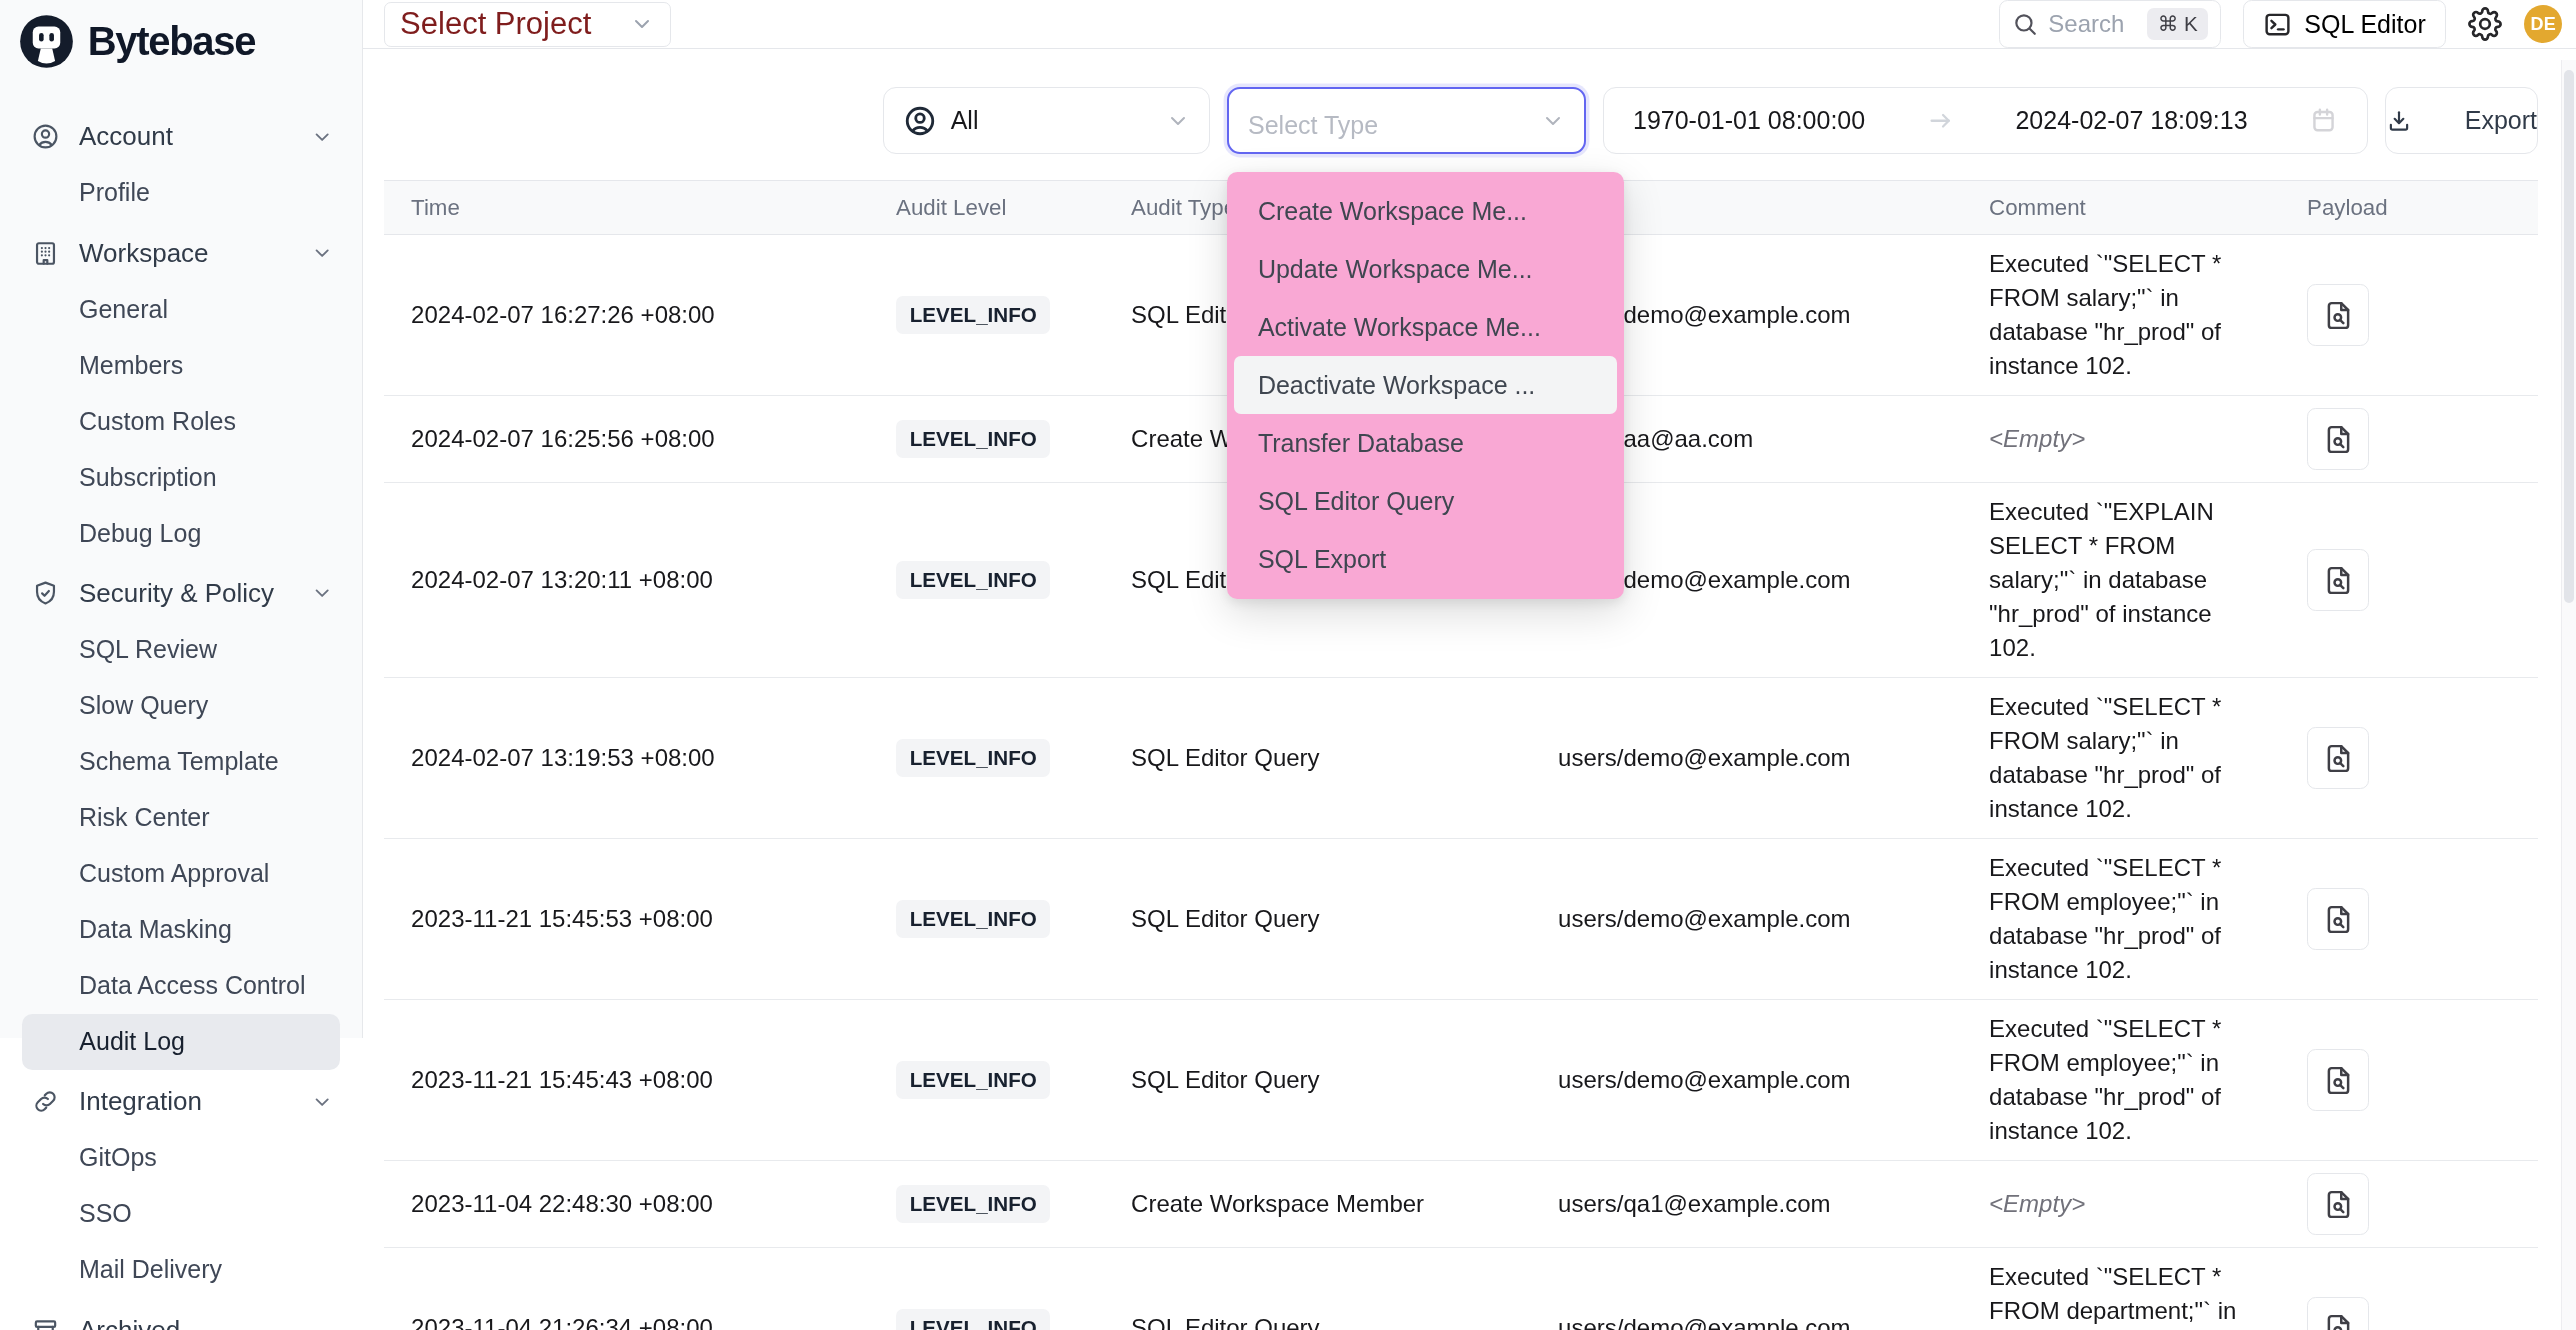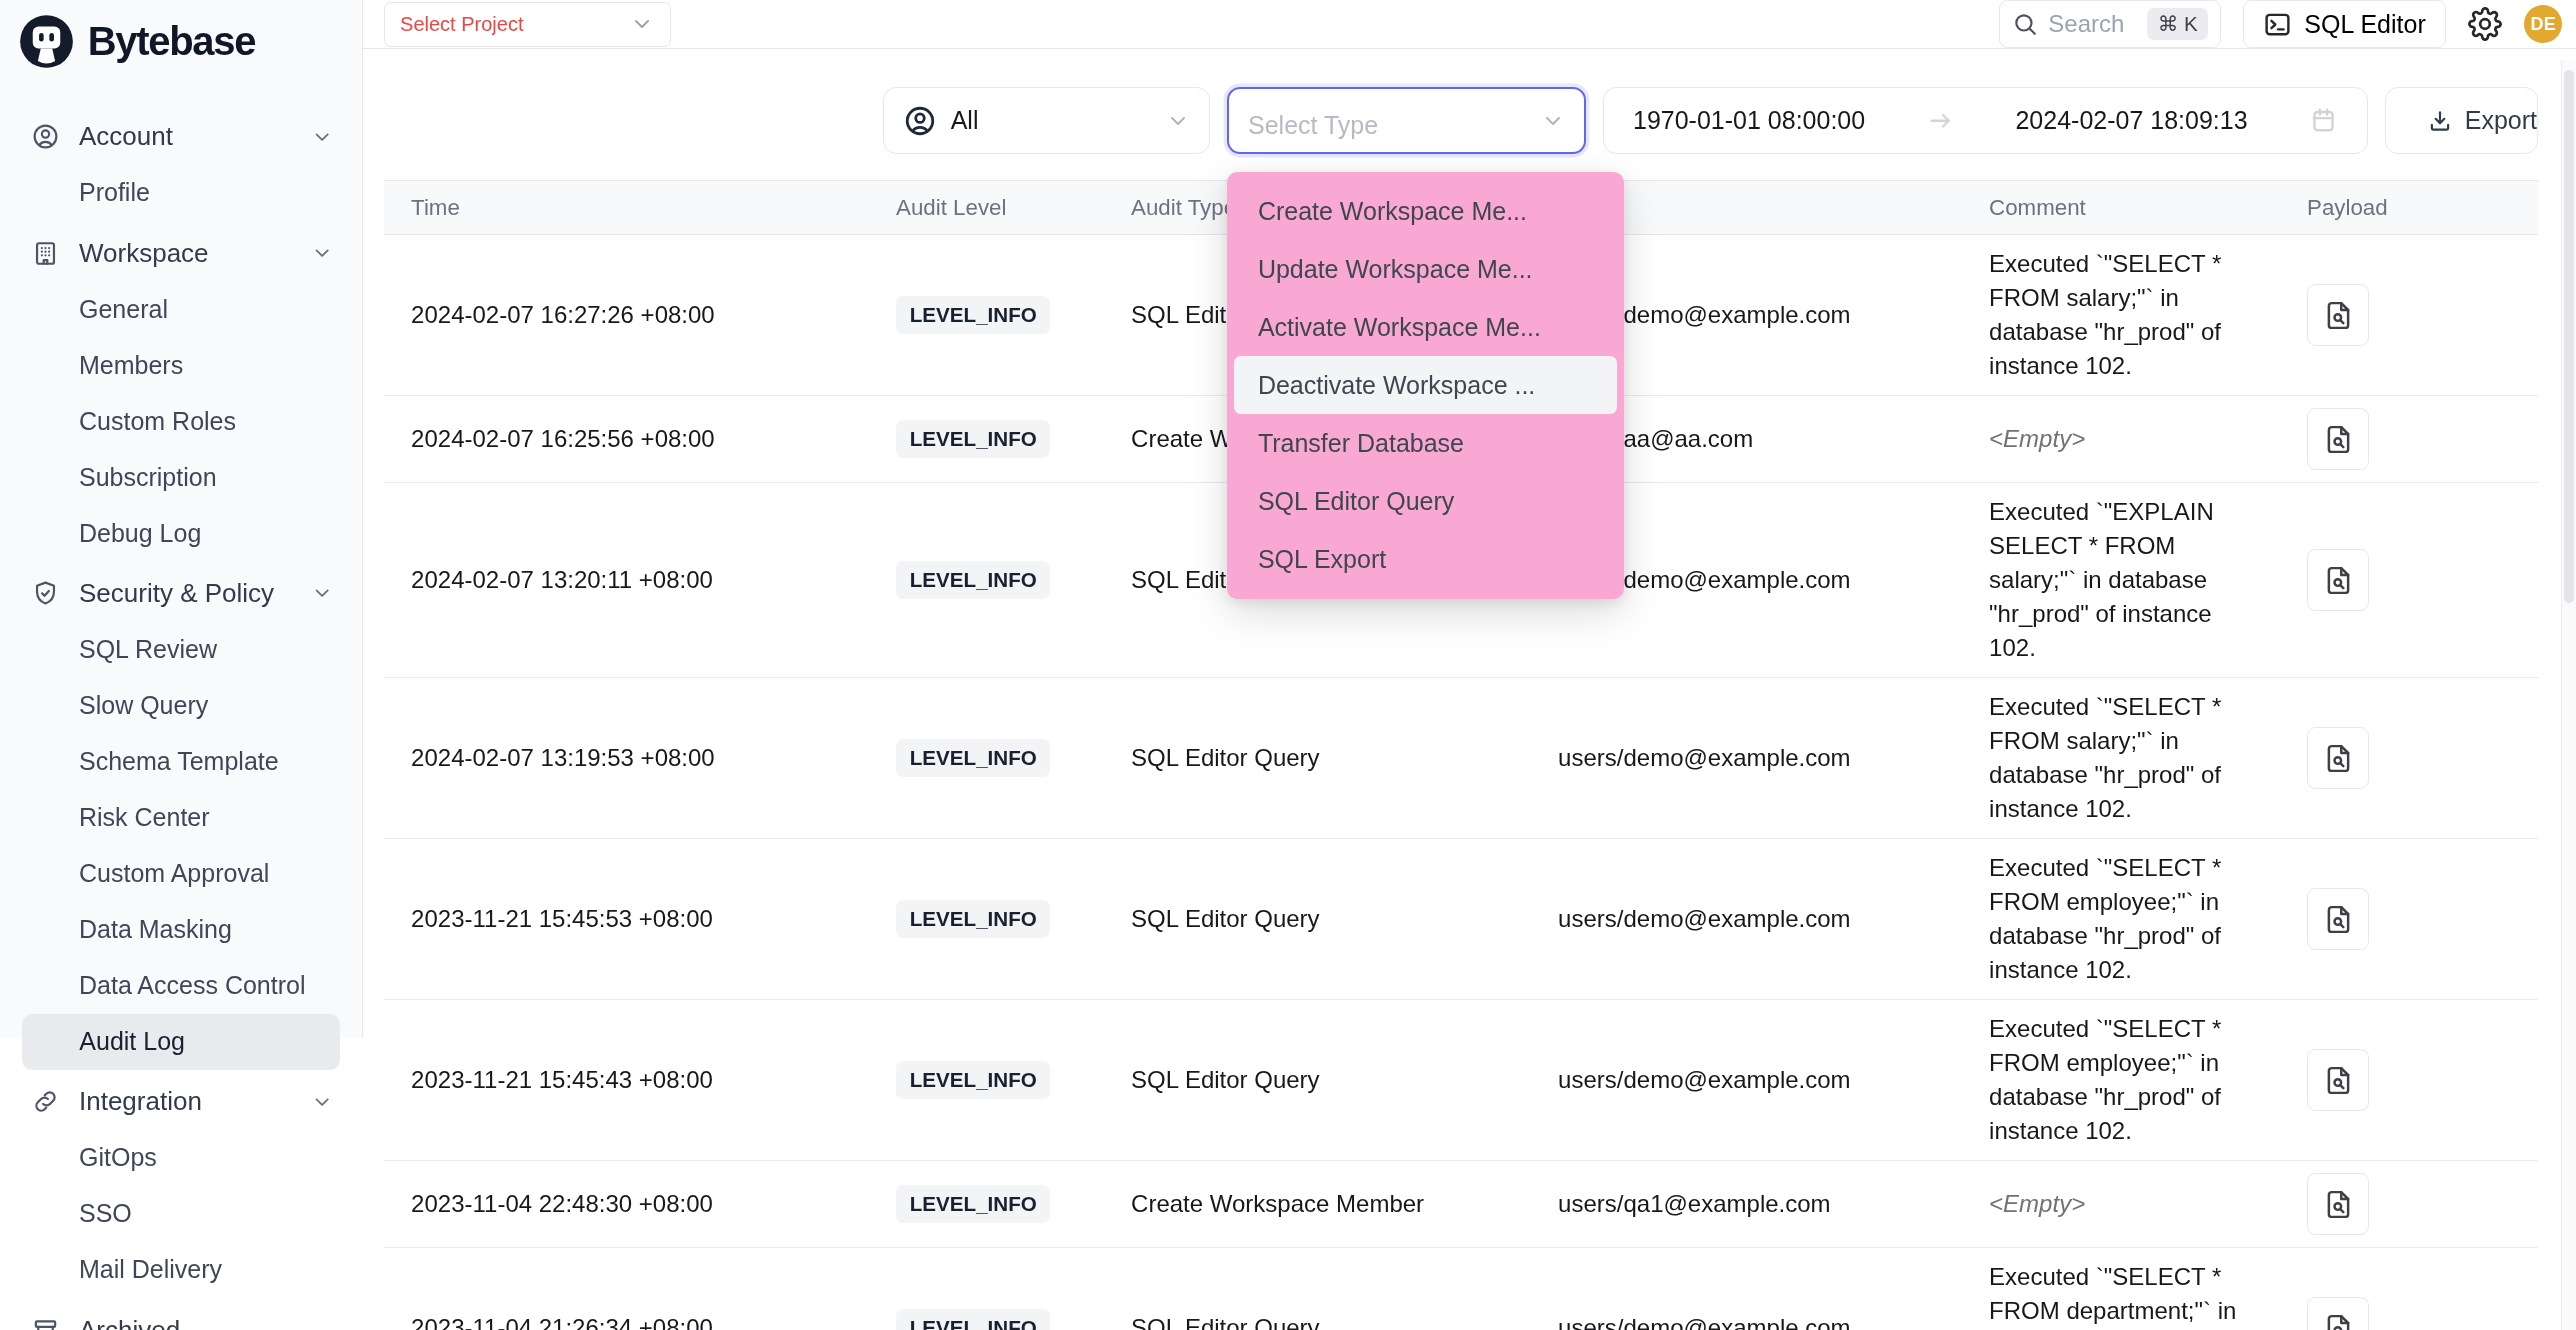--- a/index.html
+++ b/index.html
@@ -39,21 +39,21 @@
   
   .main { flex:1; position:relative; display:flex; flex-direction:column; min-width:0; }
 
   .topbar {
     height:60px; border-bottom:1.7px solid var(--border);
     display:flex; align-items:center; padding:0 13.7px 0 20.6px; background:#fff;
   }
   .project-select {
     width:287px; height:45px; border:1.7px solid var(--border); border-radius:6.9px;
     display:flex; align-items:center; justify-content:space-between;
-    padding:0 15.5px; color:#ef4444; font-size:20px; cursor:pointer; background:#fff;
+    padding:0 15.5px; color:#7f1d1d; font-size:31px; cursor:pointer; background:#fff;
   }
   .pick-chev { width:24px; height:24px; color:#9ca3af; display:inline-flex; }
   .topbar-right { margin-left:auto; display:flex; align-items:center; gap:22.3px; }
   .search-box {
     width:222px; height:48px; border:1.7px solid var(--border); border-radius:8.6px;
     display:flex; align-items:center; gap:10.3px; padding:0 12px; cursor:text; background:#fff;
   }
   .search-ic { width:26px; height:26px; color:#52525b; display:inline-flex; }
   .search-ph { font-size:24px; color:#9ca3af; }
   .kbd { margin-left:auto; background:#ececf0; border-radius:6.9px; padding:4.3px 10.3px; font-size:20.6px; color:#3f3f46; white-space:nowrap; }
@@ -83,21 +83,21 @@
   .type-select {
     width:359px; padding:0 19px; cursor:pointer;
     border:2.1px solid var(--accent);
     box-shadow:0 0 0 3.4px rgba(99,102,241,0.16);
   }
   .type-ph { font-size:25px; color:#b6bac3;margin-top:9px; }
   .date-range { width:765px; padding:0 29px; gap:20.6px; justify-content:space-between; cursor:pointer; }
   .date-text { font-size:25px; color:#18181b; white-space:nowrap; }
   .arrow-ic { width:27.5px; height:27.5px; color:#d1d5db; display:inline-flex; }
   .cal-ic { width:29px; height:29px; color:#d4d4d8; display:inline-flex; }
-  .export-btn { width:153px; gap:12px; justify-content:flex-end; cursor:pointer; font-size:25px; color:#313b49; }
+  .export-btn { width:153px; gap:12px; justify-content:space-between; cursor:pointer; font-size:25px; color:#313b49; }
   .dl-ic { width:26px; height:26px; color:#313b49; display:inline-flex; }
 
   
   .table { margin:26px 38px 0 20.6px; }
   .grid-row {
     display:grid;
     grid-template-columns:485px 235px 427px 431px 318px 1fr;
     padding-left:27.5px; align-items:center;
   }
   .thead {

